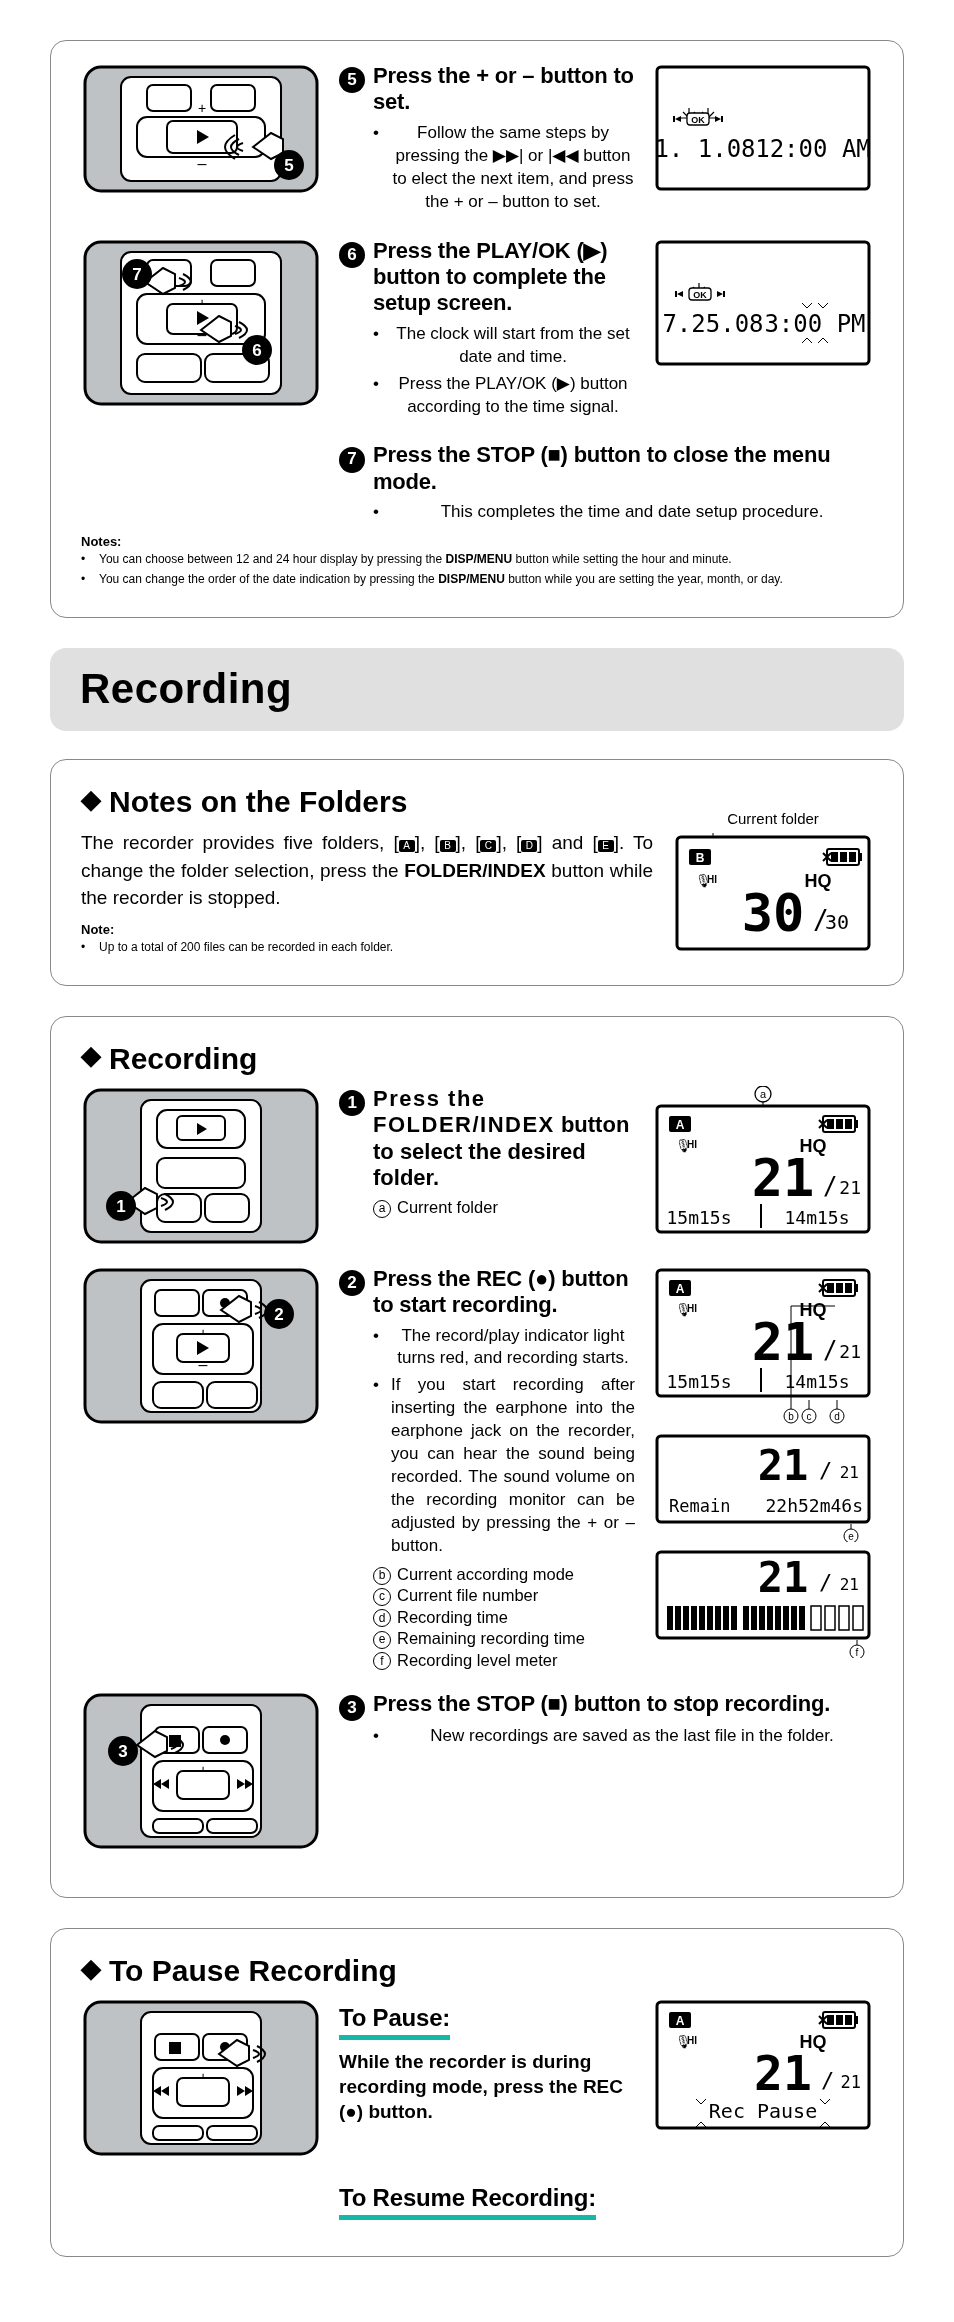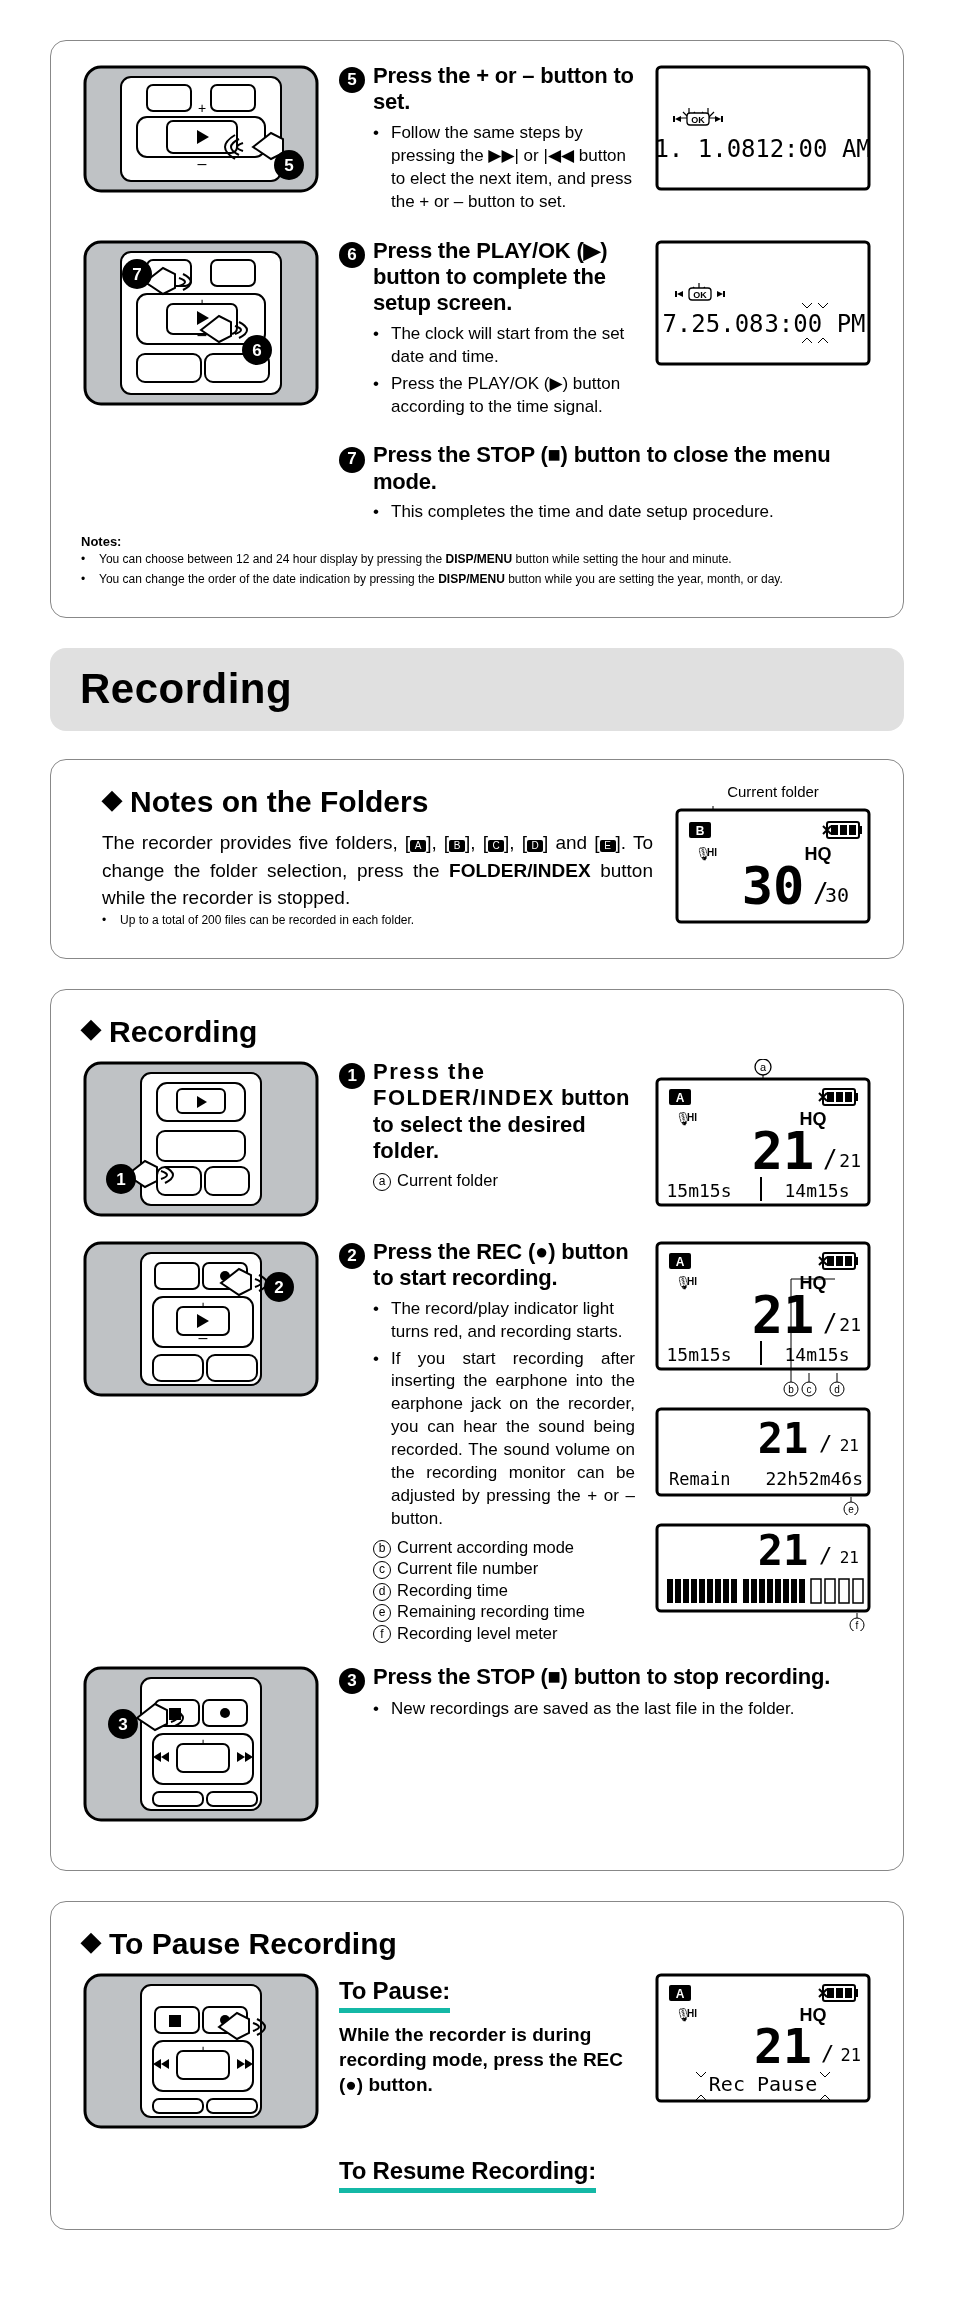--- a/index.html
+++ b/index.html
@@ -88,20 +88,21 @@
   .bullet {
     list-style: none;
     padding-left: 34px;
     font-size: 17px;
   }
   .bullet > li {
     position: relative;
     padding-left: 18px;
     margin-bottom: 4px;
     line-height: 1.35;
+    text-align: center;
   }
   .bullet > li::before {
     content: "•";
     position: absolute;
     left: 0;
     top: 0;
   }
   .notes-label { font-weight: 700; font-size: 13px; margin-top: 10px; }
   .notes-list {
     list-style: none;
@@ -137,21 +138,21 @@
     font-size: 24px;
     font-weight: 700;
     border-bottom: 5px solid #14b8a6;
     display: inline-block;
     padding-bottom: 2px;
     margin-top: 4px;
     margin-bottom: 10px;
     letter-spacing: -0.2px;
   }
   .lead { font-weight: 700; font-size: 19px; line-height: 1.3; margin-bottom: 4px; }
-  .folder-top { display: flex; gap: 20px; align-items: flex-end; margin-left: 21px; }
+  .folder-top { display: flex; gap: 20px; align-items: flex-end; }
   .folder-top .left { flex: 1; }
   .folder-top .right { flex: 0 0 200px; }
   .curlabel { font-size: 15px; text-align: center; margin-bottom: 4px; }
   .tight { letter-spacing: -0.3px; }
 </style>
 </head>
 <body>
 
 <div class="page">
 
@@ -294,20 +295,21 @@
 
   <div class="h1">Recording</div>
 
   <div class="box">
     <div class="folder-top">
       <div class="left">
         <div class="h2">Notes on the Folders</div>
         <div class="folder-intro">
           <span>The recorder provides five folders, [</span><span style="display:inline-block;width:16px;height:12px;background:#000;color:#fff;font-size:10px;text-align:center;line-height:12px;border-radius:2px;">A</span><span>], [</span><span style="display:inline-block;width:16px;height:12px;background:#000;color:#fff;font-size:10px;text-align:center;line-height:12px;border-radius:2px;">B</span><span>], [</span><span style="display:inline-block;width:16px;height:12px;background:#000;color:#fff;font-size:10px;text-align:center;line-height:12px;border-radius:2px;">C</span><span>], [</span><span style="display:inline-block;width:16px;height:12px;background:#000;color:#fff;font-size:10px;text-align:center;line-height:12px;border-radius:2px;">D</span><span>] and [</span><span style="display:inline-block;width:16px;height:12px;background:#000;color:#fff;font-size:10px;text-align:center;line-height:12px;border-radius:2px;">E</span><span>]. To change the folder selection, press the </span><b>FOLDER/INDEX</b><span> button while the recorder is stopped.</span>
         </div>
+        <div class="notes-label">Note:</div>
         <ul class="notes-list">
           <li>Up to a total of 200 files can be recorded in each folder.</li>
         </ul>
       </div>
       <div class="right">
         <div class="curlabel">Current folder</div>
         <svg width="200" height="120" viewBox="0 0 200 120">
           <rect x="4" y="4" width="192" height="112" rx="4" fill="#fff" stroke="#000" stroke-width="3"></rect>
           <line x1="40" y1="5" x2="40" y2="0" stroke="#000" stroke-width="1"></line>
           <rect x="16" y="16" width="22" height="16" rx="2" fill="#000"></rect>

